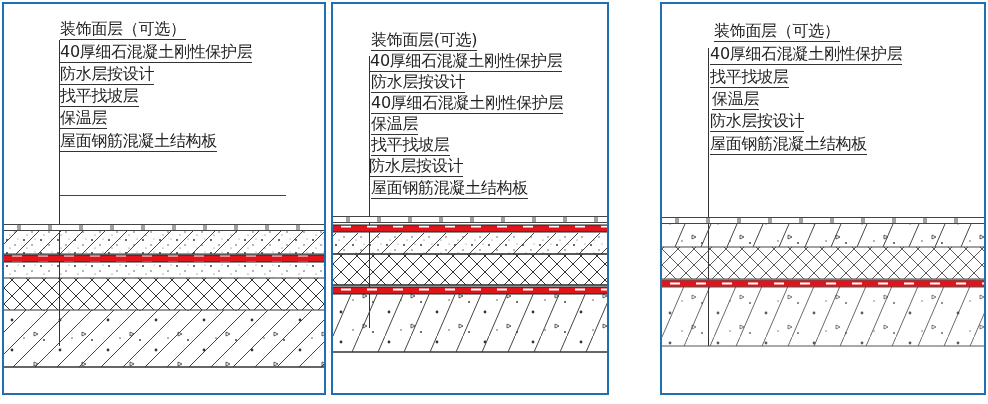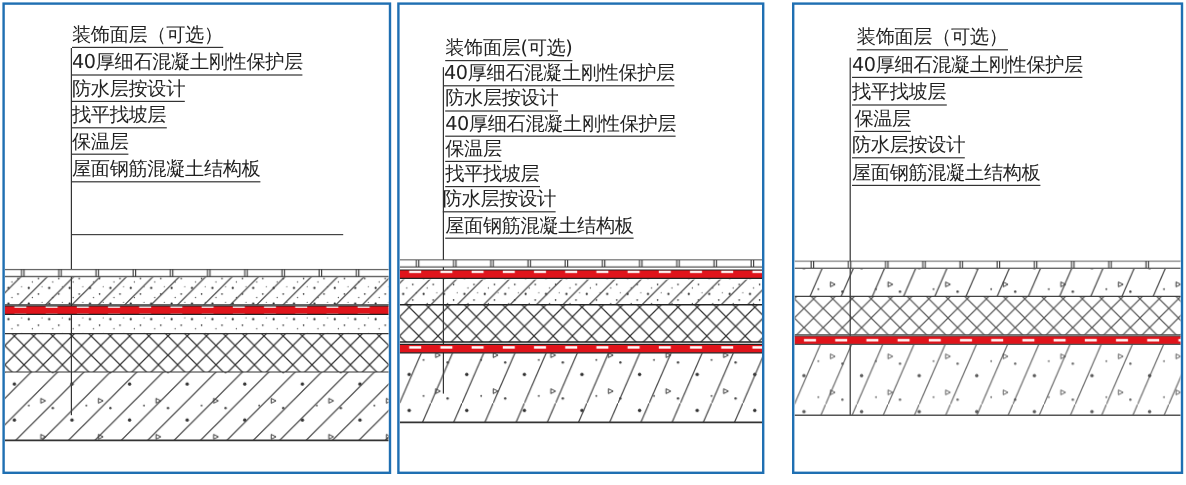--- a/index.html
+++ b/index.html
@@ -82,21 +82,21 @@
       <line x1="0" y1="86" x2="320" y2="86" stroke="#333"></line>
     </g>
     <g>
       <rect x="0" y="86" width="320" height="57" fill="url(#sparse)"></rect>
       <rect x="0" y="86" width="320" height="57" fill="url(#hatch)"></rect>
       <line x1="0" y1="143" x2="320" y2="143" stroke="#333" stroke-width="1.3"></line>
     </g>
   </svg>
 </div>
 
-<div class="panel" style="left:331px; width:306px;">
+<div class="panel" style="left:331px; width:278px;">
   <div class="leader" style="left:36px; top:52px; height:272px;"></div>
   <div class="lbl" style="left:38px; top:27px;">装饰面层(可选)</div>
   <div class="lbl" style="left:37px; top:48px;">40厚细石混凝土刚性保护层</div>
   <div class="lbl" style="left:38px; top:69px;">防水层按设计</div>
   <div class="lbl" style="left:38px; top:90px;">40厚细石混凝土刚性保护层</div>
   <div class="lbl" style="left:38px; top:111px;">保温层</div>
   <div class="lbl" style="left:38px; top:132px;">找平找坡层</div>
   <div class="lbl" style="left:36px; top:153px;">防水层按设计</div>
   <div class="lbl" style="left:38px; top:175px;">屋面钢筋混凝土结构板</div>
 

